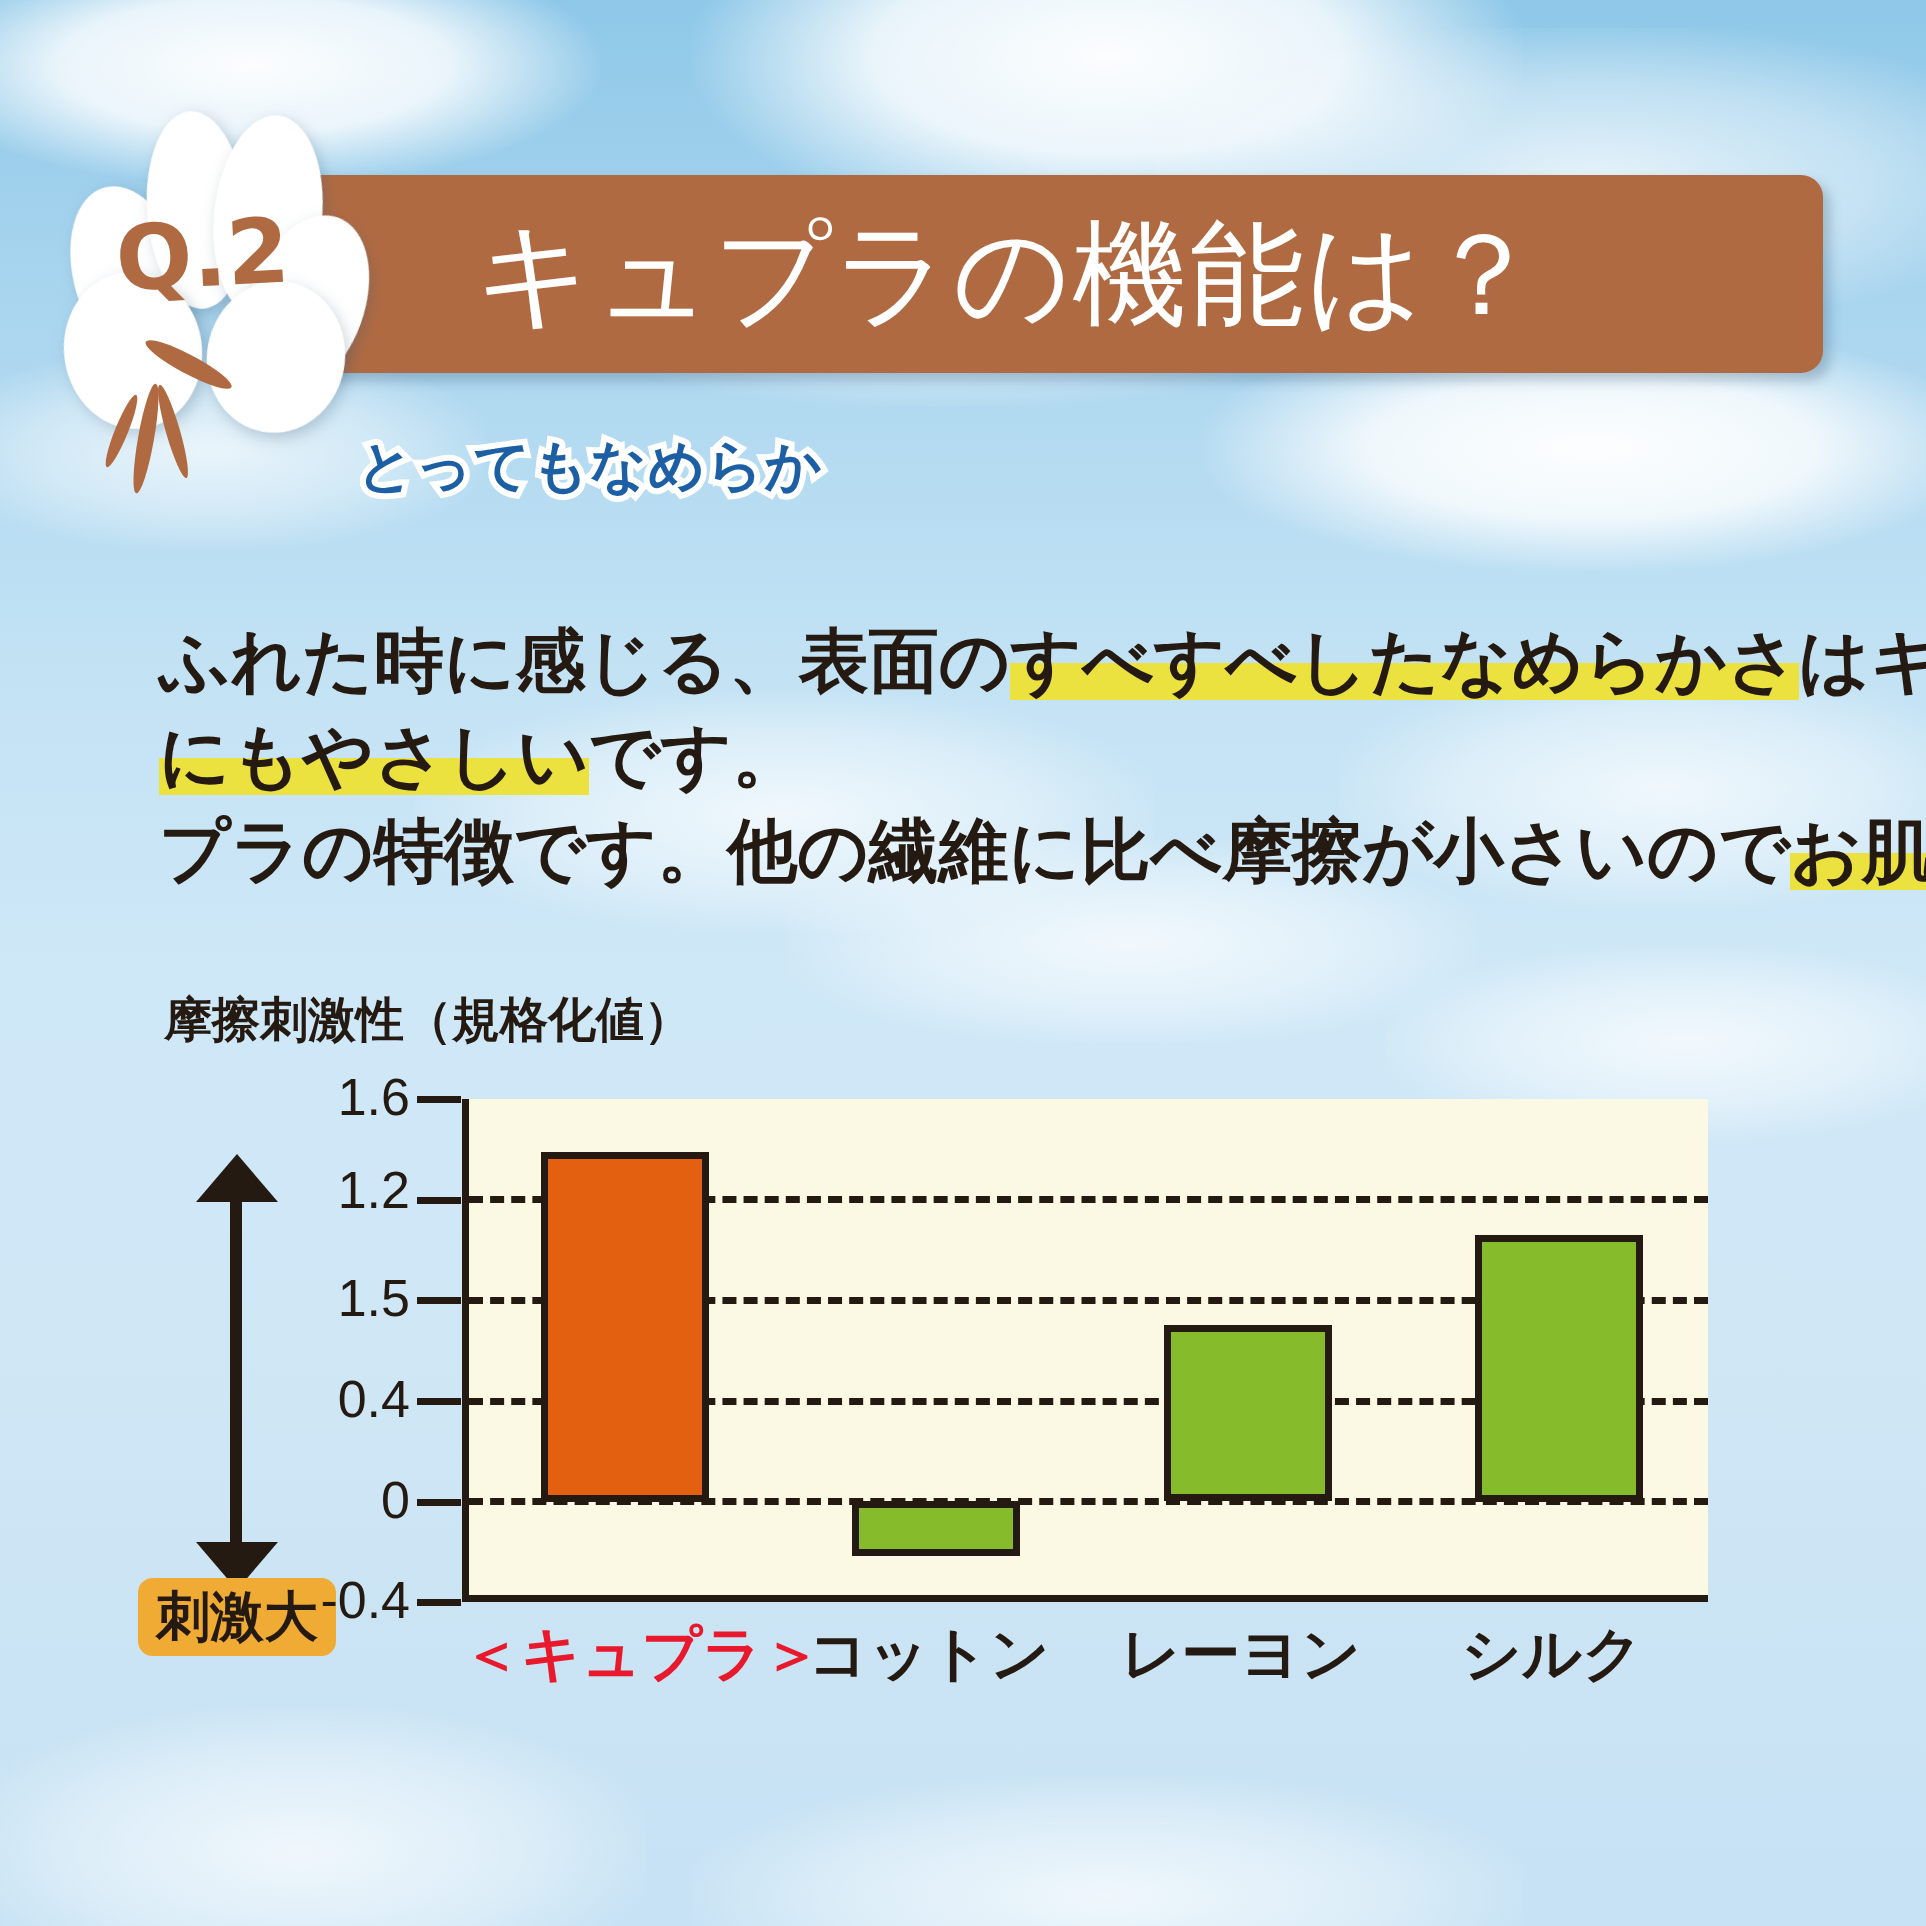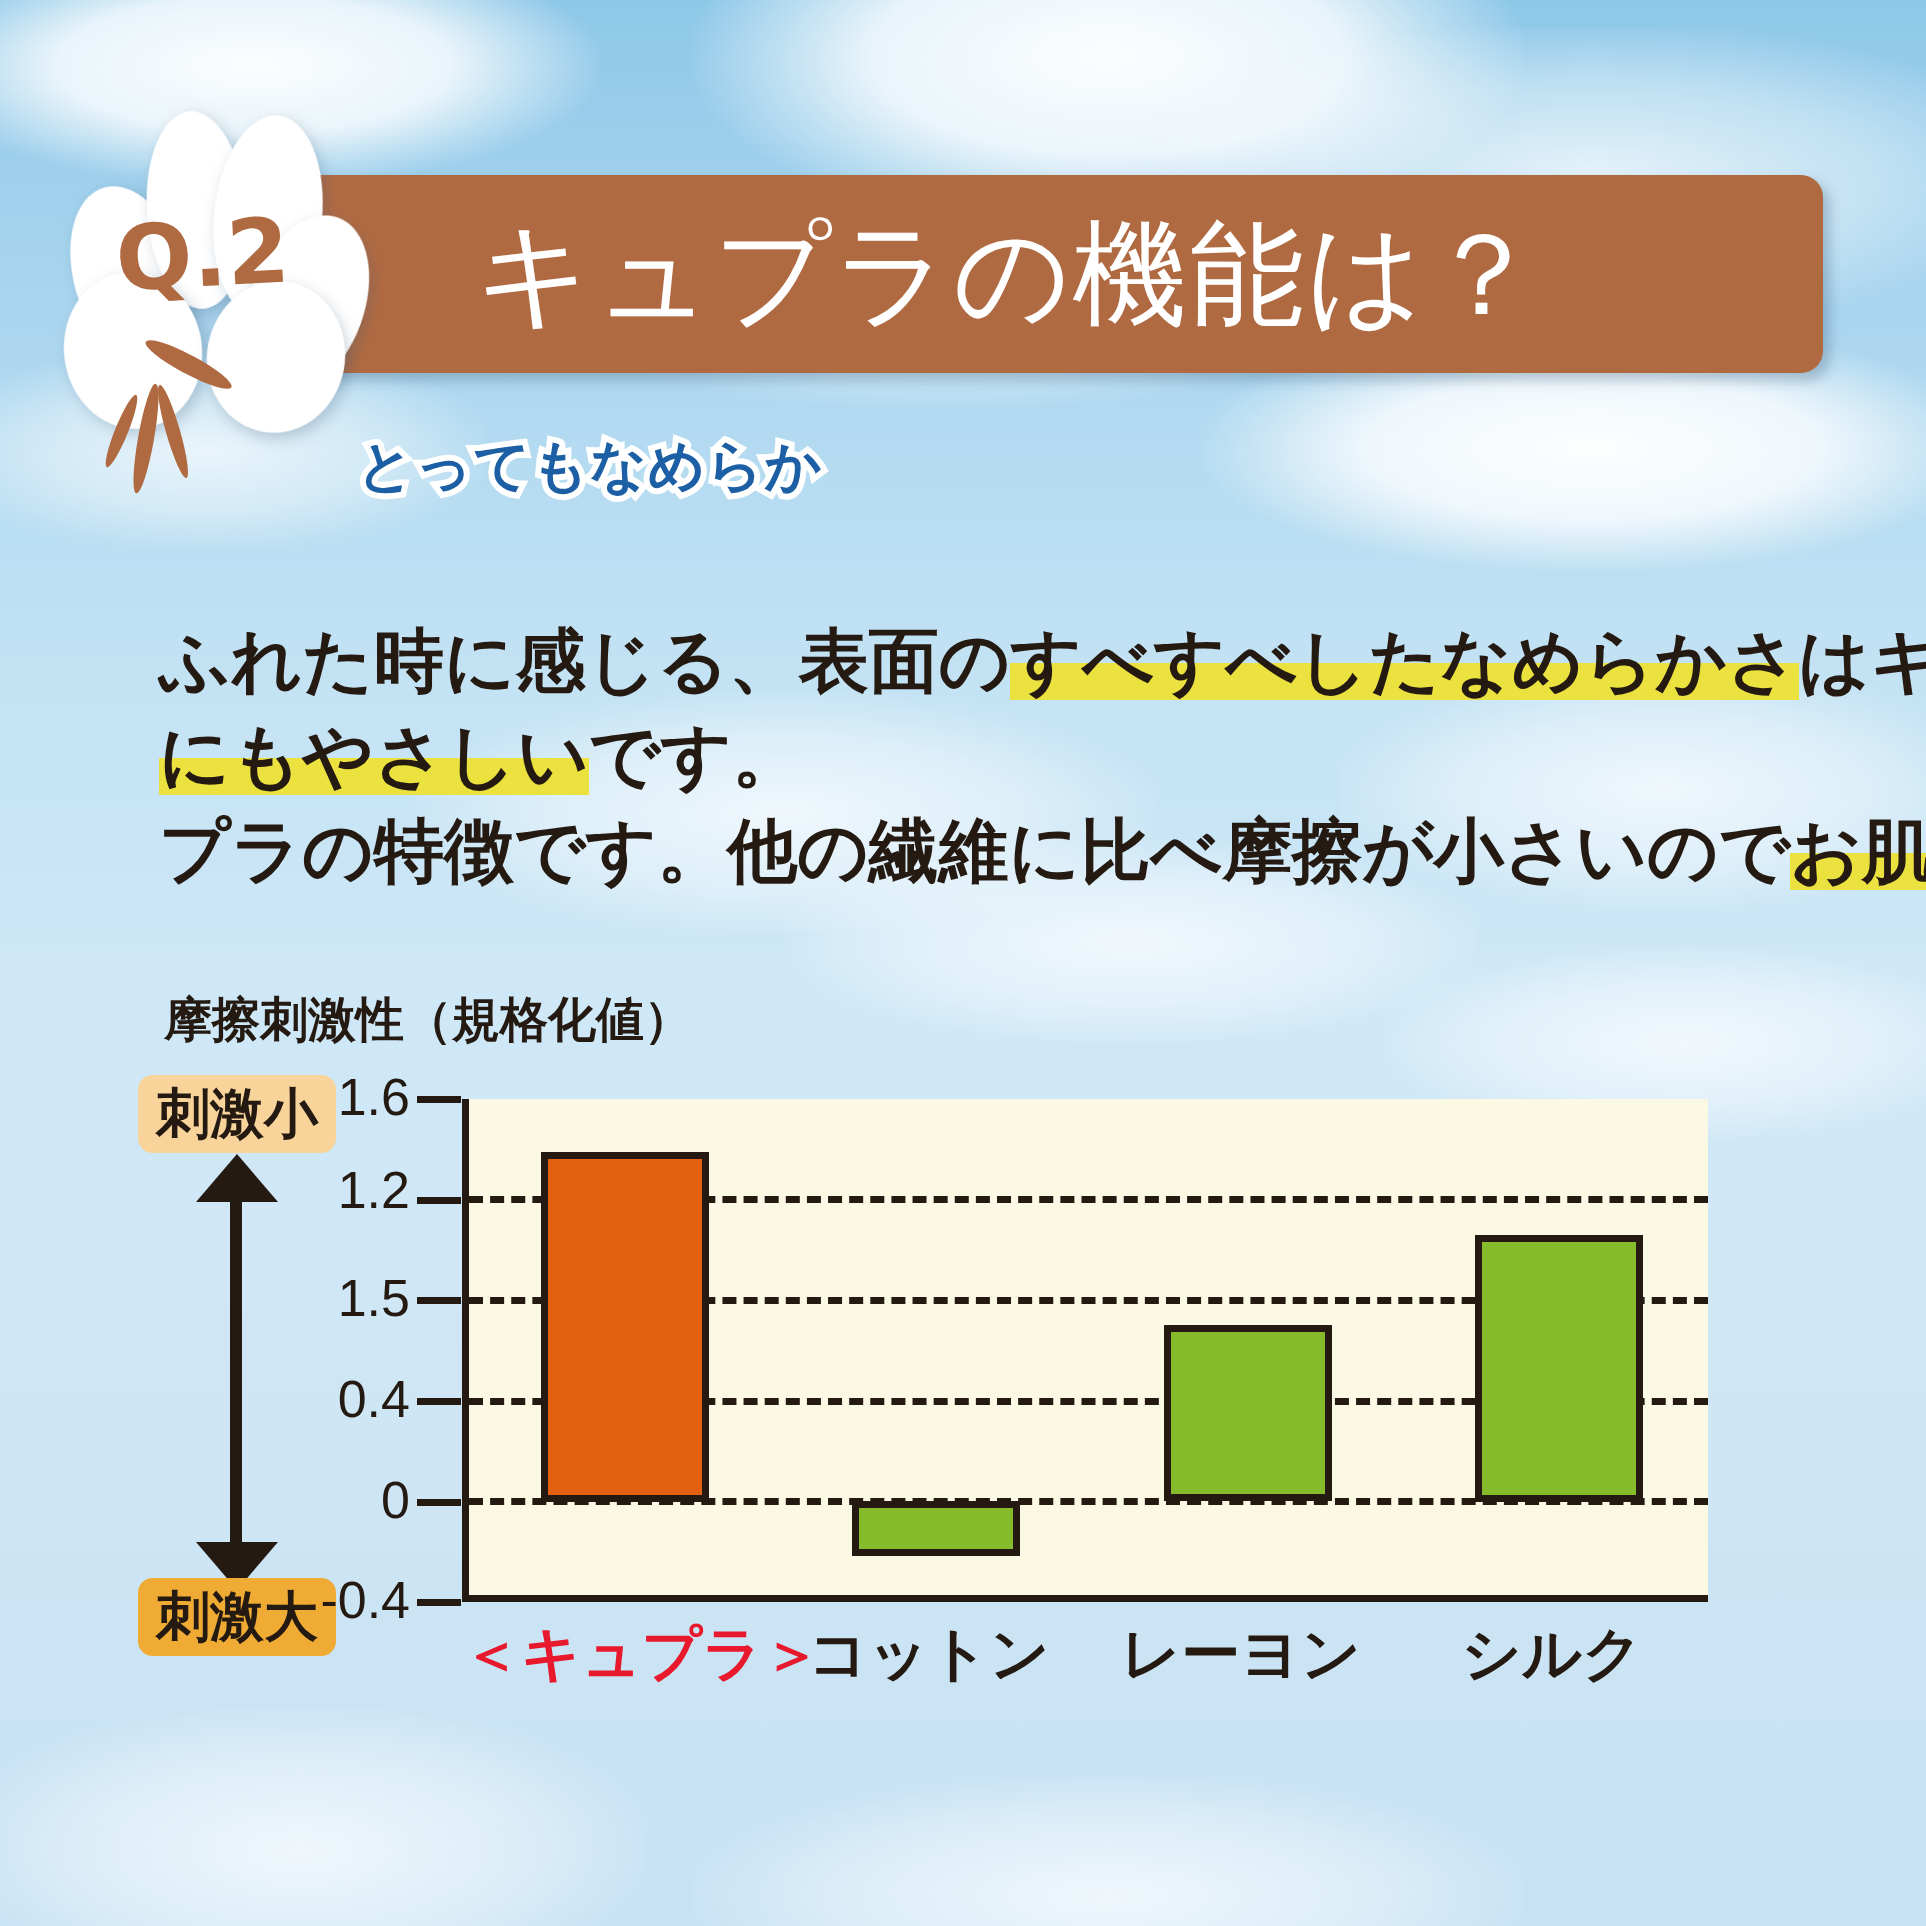--- a/index.html
+++ b/index.html
@@ -210,21 +210,20 @@
   <div class="line"><span>ふれた時に感じる、表面の</span><span class="hl">すべすべしたなめらかさ</span><span>はキュ</span></div>
   <div class="line"><span class="hl">にもやさしい</span><span>です。</span></div>
   <div class="line"><span>プラの特徴です。他の繊維に比べ摩擦が小さいので</span><span class="hl">お肌</span></div>
 </div>
 
 <div id="chart-title">摩擦刺激性（規格化値）</div>
 
 <div id="chart">
 
   <div id="arrow-col">
-    <div class="stim-chip" id="stim-small">刺激小</div>
     <div id="arrow-shaft"></div>
     <div class="arrowhead" id="arrowhead-up"></div>
     <div class="arrowhead" id="arrowhead-down"></div>
     <div class="stim-chip" id="stim-large">刺激大</div>
   </div>
 
   <div id="yaxis">
       <div class="ytick" style="left: 417px; top: 16px;"></div>
       <div class="ylabel" style="width: 152px; left: 258px; top: -13px;">1.6</div>
       <div class="ytick" style="left: 417px; top: 117px;"></div>

